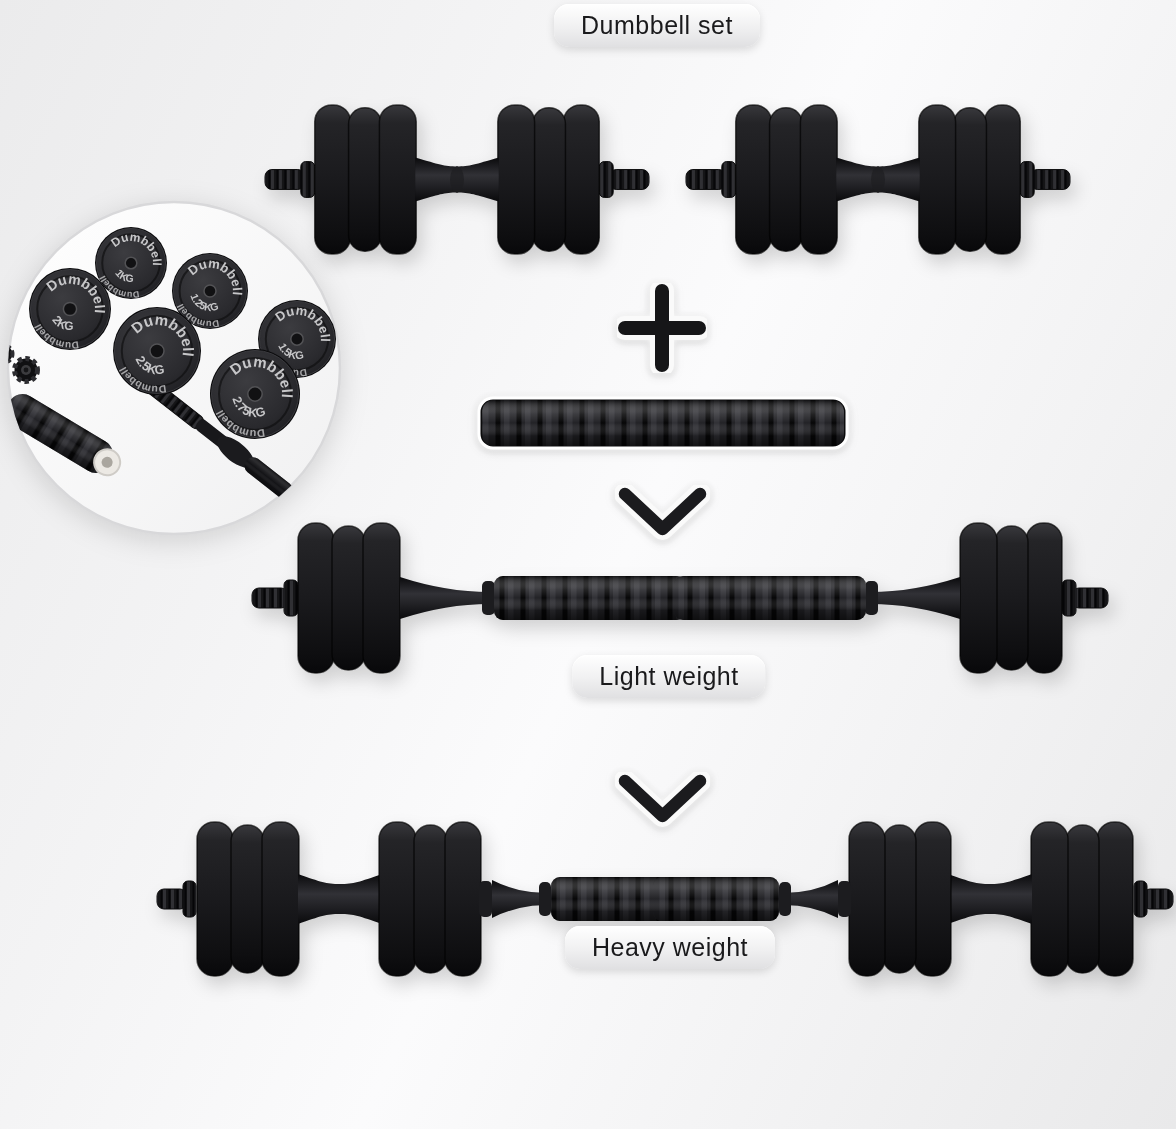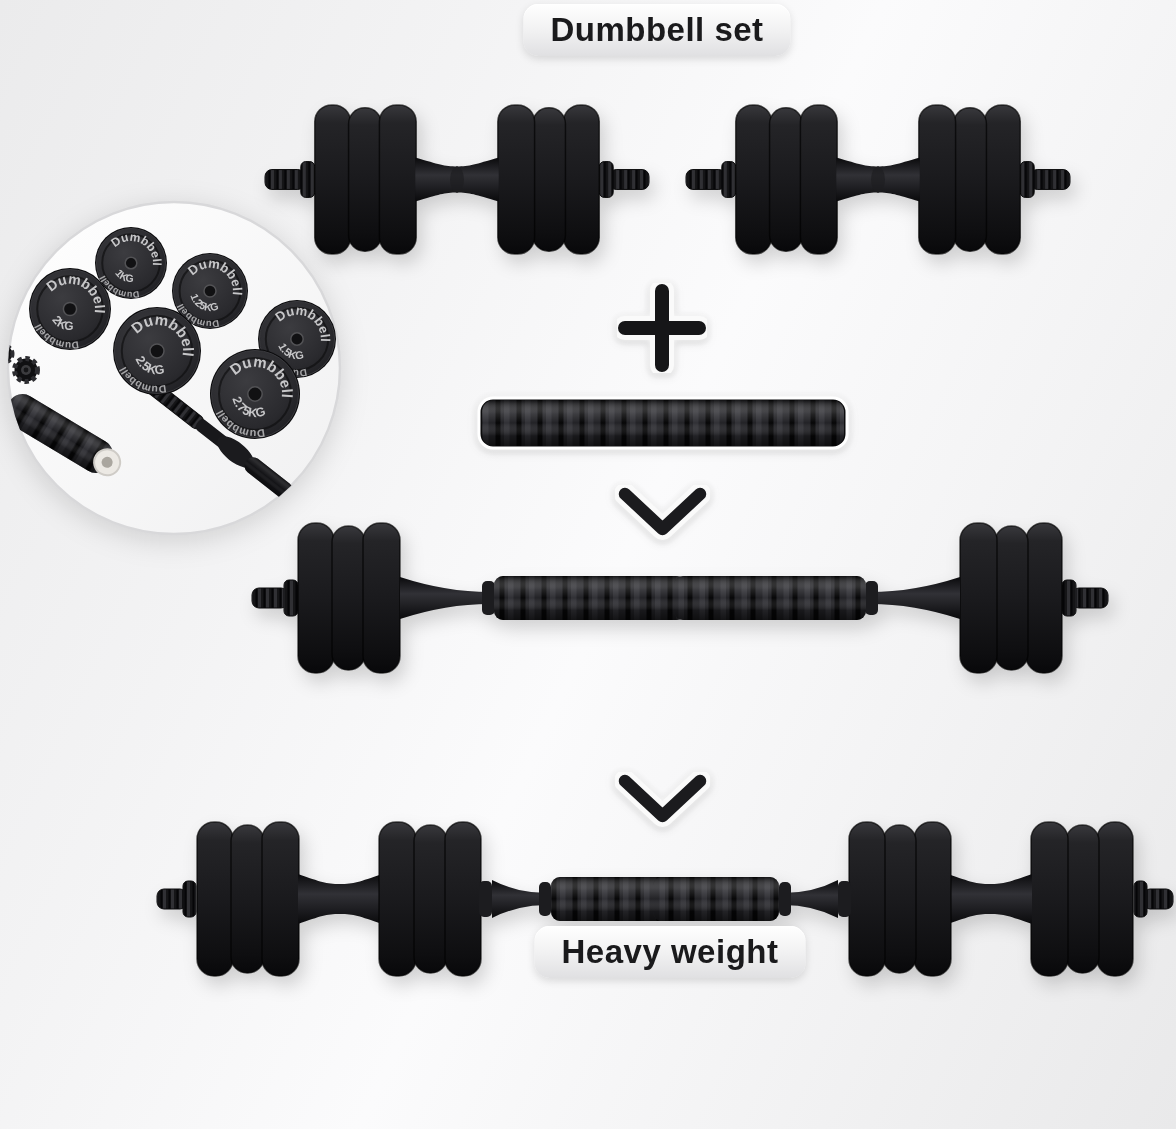--- a/index.html
+++ b/index.html
@@ -2,21 +2,21 @@
 <html><head>
 <meta charset="utf-8">
 <style>
   html,body{margin:0;padding:0;background:#fff;}
   .canvas{position:relative;width:1176px;height:1129px;overflow:hidden;
     background:linear-gradient(115deg,#ebebec 0%,#f3f3f4 28%,#fbfbfc 52%,#f3f3f4 74%,#e9e9ea 100%);
     font-family:"Liberation Sans",sans-serif;}
   .abs{position:absolute;}
   .pill{position:absolute;transform:translateX(-50%);white-space:nowrap;
     background:linear-gradient(180deg,#ffffff 0%,#f0f0f1 55%,#e0e0e2 100%);
-    border-radius:15px;padding:7px 27px;color:#1a1a1c;font-weight:700;font-size:33px;
+    border-radius:15px;padding:7px 27px;color:#1a1a1c;font-weight:400;font-size:25px;
     box-shadow:0 3px 9px rgba(0,0,0,.13), inset 0 1px 0 #fff;letter-spacing:.5px;text-align:center;}
   .equip{filter:drop-shadow(5px 9px 9px rgba(0,0,0,.16));}
   .halo{filter:drop-shadow(0 0 3px rgba(255,255,255,.95)) drop-shadow(0 2px 3px rgba(0,0,0,.18));}
   .inset{filter:drop-shadow(0 6px 14px rgba(0,0,0,.14));}
   svg text{font-family:"Liberation Sans",sans-serif;font-weight:700;}
 </style>
 </head>
 <body>
 
 <svg width="0" height="0" style="position:absolute" aria-hidden="true">
@@ -145,20 +145,23 @@
   </svg>
 
   <svg class="abs halo" style="left:615px;top:485px" width="95" height="55" viewBox="0 0 95 55">
       <use href="#symChevron"></use>
     </svg>
 
   <svg class="abs equip" style="left:250px;top:511px" width="860" height="175" viewBox="0 0 860 175">
       <use href="#symLight"></use>
     </svg>
 
+  <div class="pill" style="left:669px;top:655px;">
+    <span>Light weight</span>
+  </div>
 
   <svg class="abs halo" style="left:615px;top:772px" width="95" height="55" viewBox="0 0 95 55">
       <use href="#symChevron"></use>
     </svg>
 
   <svg class="abs equip" style="left:155px;top:812px" width="1020" height="175" viewBox="0 0 1020 175">
       <use href="#symHeavy"></use>
     </svg>
 
   <div class="pill" style="left:670px;top:926px;">

